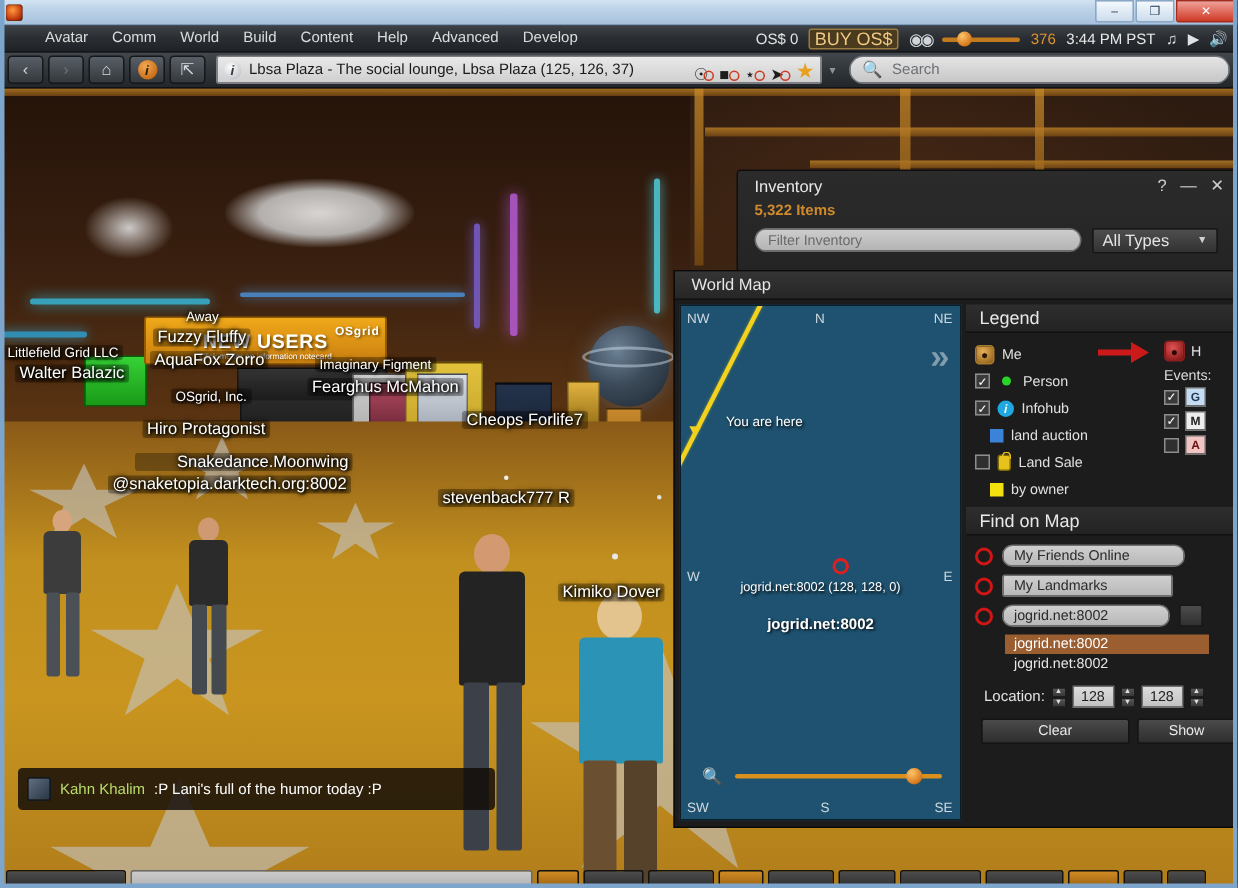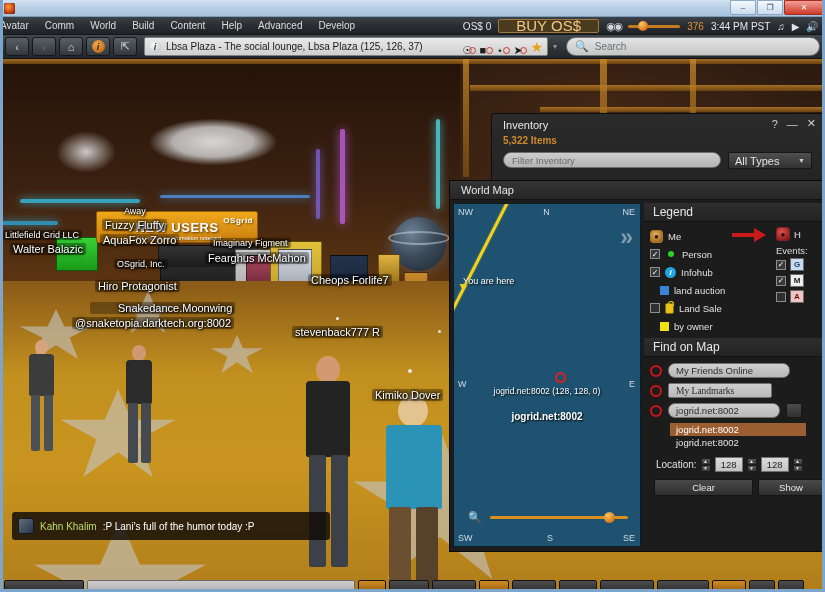--- a/index.html
+++ b/index.html
@@ -37,29 +37,29 @@
   .menubar {
     height: 18px; width: 100%;
     background: linear-gradient(180deg,#3c4248 0%,#2a2e33 50%,#1f2226 100%);
     display: flex; align-items: center; position: relative;
     border-bottom: 1px solid #14161a;
   }
   .menu-item {
     font-size: 10px; color: #dcdcdc; padding: 0 8px; line-height: 18px;
     white-space: nowrap; cursor: default;
   }
-  .menu-item:first-child { padding-left: 0; }
+  .menu-item:first-child { padding-left: 30px; }
   .menu-right {
     position: absolute; right: 6px; top: 0; height: 18px;
     display: flex; align-items: center; gap: 7px;
   }
   .mr-cash { font-size: 10px; color: #e2e2e2; }
   .mr-buy {
-    font-size: 15px; color: #f0c882; border: 1px solid #9a7a3e;
-    background: #4a3a1e; padding: 0px 17px; border-radius: 2px; line-height: 12px;
+    font-size: 12px; color: #f0c882; border: 1px solid #9a7a3e;
+    background: #4a3a1e; padding: 0px 3px; border-radius: 2px; line-height: 12px;
   }
   .mr-binoc { font-size: 11px; color: #cfd4d8; letter-spacing:-2px; }
   .mr-slider { display: flex; align-items: center; width: 52px; height: 10px; position: relative;}
   .mr-slider .trk { position:absolute; left:0; right:0; top:4px; height:3px; background:#c27a1e; border-radius:2px;}
   .mr-slider .knb {
     position:absolute; left:10px; top:0px; width:10px; height:10px; border-radius:50%;
     background: radial-gradient(circle at 35% 30%, #ffc56b, #d4761a 70%, #8d4a08);
   }
   .mr-num { font-size: 10px; color: #e0932f; }
   .mr-time { font-size: 10px; color: #e8e8e8; white-space: nowrap; }
@@ -251,21 +251,21 @@
   .cmp.sw{left:4px;bottom:3px;} .cmp.s{left:50%;bottom:3px;} .cmp.se{right:5px;bottom:3px;}
   .chev {
     position:absolute; right:12px; top:20px; font-size:23px; color:#93a9b8;
     font-weight:bold; letter-spacing:-5px; opacity:.85;
   }
   .here-arrow {
     position:absolute; left:7px; top:78px; width:0;height:0;
     border-left:7px solid #f0cf1f; border-top:4px solid transparent; border-bottom:4px solid transparent;
     transform: rotate(-28deg);
   }
-  .here-txt { position:absolute; left:9px; top:72px; font-size:9px; color:#ffffff; text-shadow:1px 1px 2px #000; }
+  .here-txt { position:absolute; left:30px; top:72px; font-size:9px; color:#ffffff; text-shadow:1px 1px 2px #000; }
   .mk-ring {
     position:absolute; left:101px; top:168px; width:11px; height:11px; border-radius:50%;
     border:2.6px solid #e02020;
   }
   .map-coord {
     position:absolute; left:0; right:0; top:182px; text-align:center;
     font-size:8.5px; color:#ffffff; text-shadow:1px 1px 2px #000;
   }
   .map-name {
     position:absolute; left:0; right:0; top:207px; text-align:center;
@@ -335,21 +335,21 @@
   .radio {
     width:12px;height:12px;border-radius:50%;border:2.4px solid #d01515;background:transparent;
     flex:0 0 auto;
   }
   .find-field {
     height:15px; border-radius:7px; background:linear-gradient(180deg,#cfcfcf,#b8b8b8);
     border:1px solid #6f6f6f; display:flex; align-items:center; padding:0 7px;
     font-size:9.5px; color:#2a2a2a;
   }
   .ff1 { width:122px; }
-  .ff2 { width:104px; border-radius:2px;font-family:Liberation Serif, serif; }
+  .ff2 { width:114px; border-radius:2px; }
   .ff3 { width:112px; }
   .find-go {
     width:16px; height:15px; border-radius:2px; background:linear-gradient(180deg,#4c4c4c,#303030);
     border:1px solid #181818;
   }
   .results { margin: 2px 0 0 20px; width:136px; }
   .res-item { font-size:9.5px; color:#e6e6e6; padding:1px 6px; }
   .res-item.sel { background:#9a5e30; color:#fff; }
   .loc-row { display:flex; align-items:center; gap:4px; margin: 8px 0 0 6px; }
   .loc-lbl { font-size:10px; color:#e2e2e2; }

